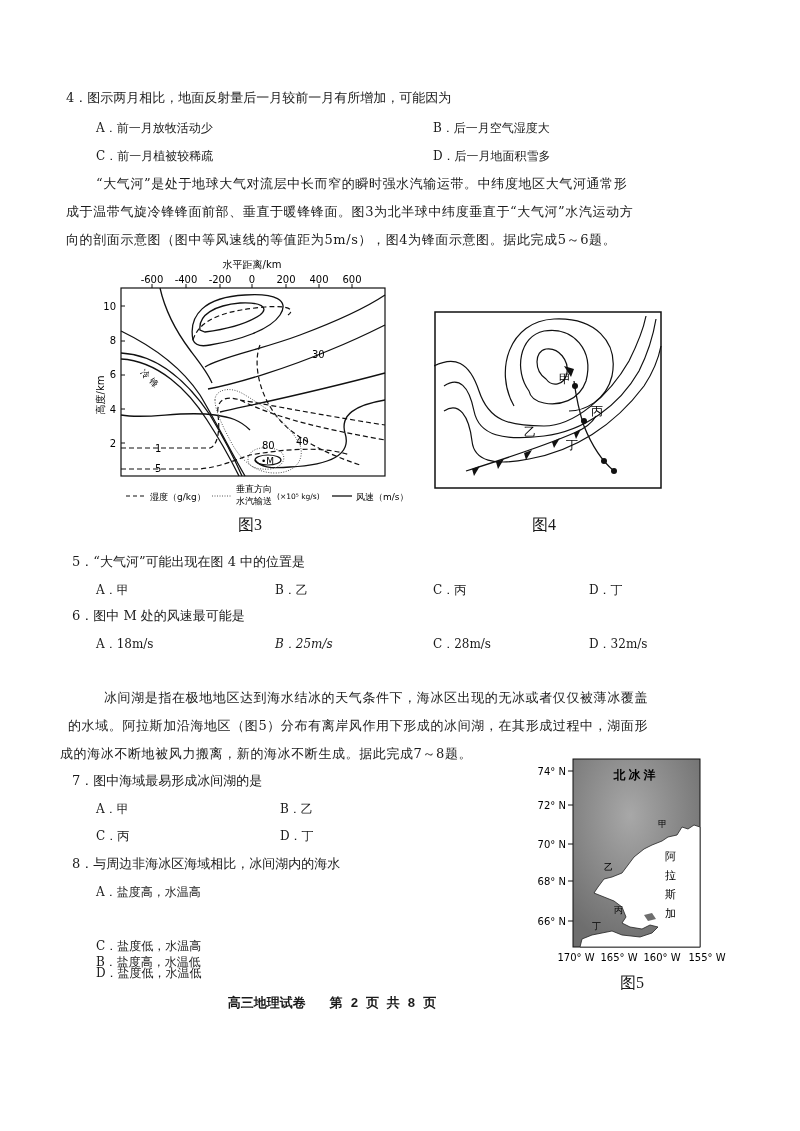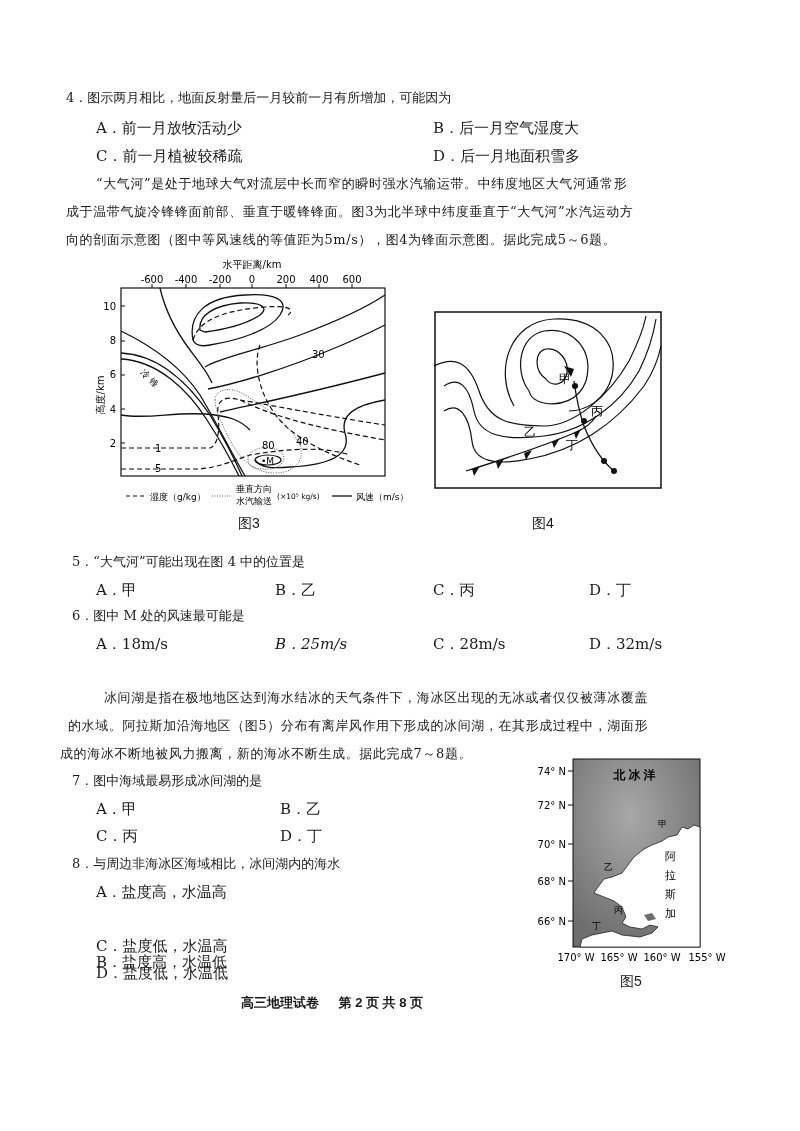--- a/index.html
+++ b/index.html
@@ -5,25 +5,25 @@
   * { box-sizing: border-box; margin: 0; padding: 0; }
   html, body { width: 800px; height: 1131px; background: #ffffff; }
   body {
     position: relative;
     font-family: "DejaVu Serif", "Liberation Serif", serif;
     color: #1a1a1a;
     overflow: hidden;
   }
   .line { position: absolute; font-size: 13px; line-height: 20px; white-space: nowrap; }
   .para { letter-spacing: 0.6px; }
-  .opt { position: absolute; font-size: 15px; line-height: 20px; white-space: nowrap; }
+  .opt { position: absolute; font-size: 12px; line-height: 20px; white-space: nowrap; }
   .fig { position: absolute; }
-  .cap { position: absolute; font-family: Liberation Sans, sans-serif; font-size: 14px; }
+  .cap { position: absolute; font-family: Liberation Serif, serif; font-size: 16px; }
   svg text { font-family: "DejaVu Sans", "Liberation Sans", sans-serif; }
-  .footer { position: absolute; left: 0; width: 664px; top: 994px; text-align: center; font-family: Liberation Sans, sans-serif; font-weight: bold; font-size: 13px; }
+  .footer { position: absolute; left: 0; width: 664px; top: 994px; text-align: center; font-family: Liberation Mono, monospace; font-weight: bold; font-size: 13px; }
   .footer span { margin: 0 8px; }
 </style>
 </head>
 <body>
 
 <div class="line" style="left:66px; top:88px;">4．图示两月相比，地面反射量后一月较前一月有所增加，可能因为</div>
 <div class="opt" style="left:96px; top:118px;">A．前一月放牧活动少</div>
 <div class="opt" style="left:433px; top:118px;">B．后一月空气湿度大</div>
 <div class="opt" style="left:96px; top:146px;">C．前一月植被较稀疏</div>
 <div class="opt" style="left:433px; top:146px;">D．后一月地面积雪多</div>

